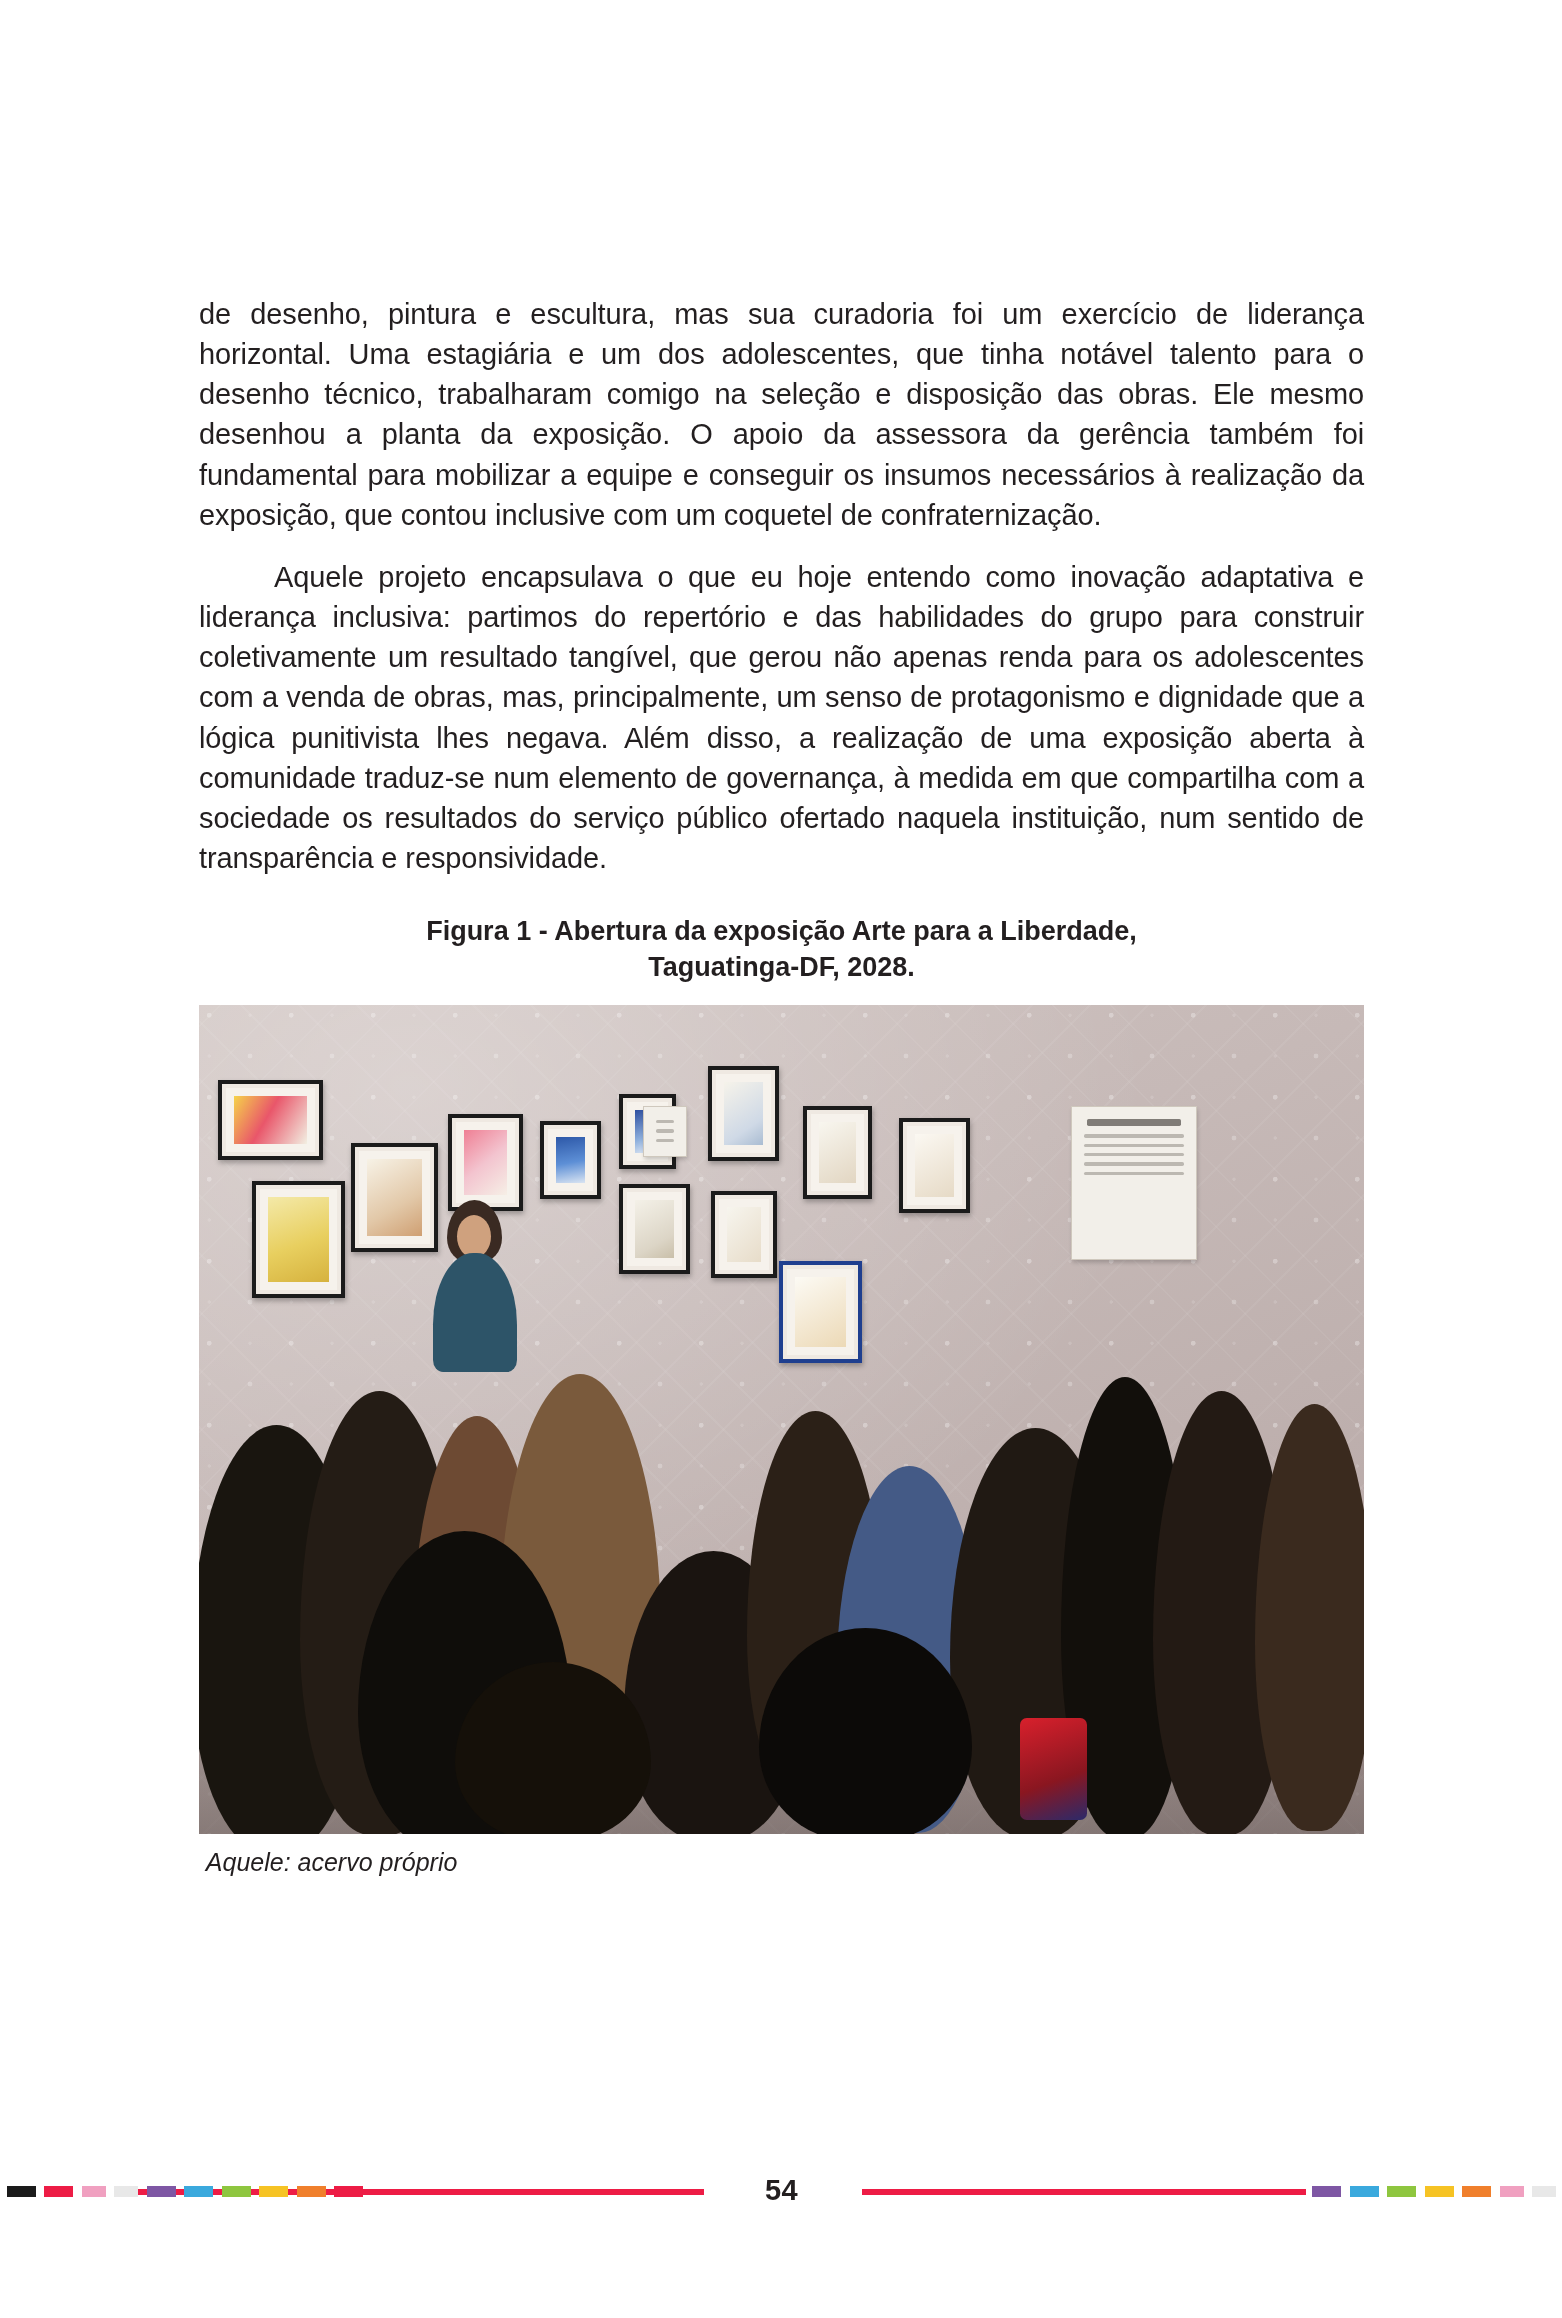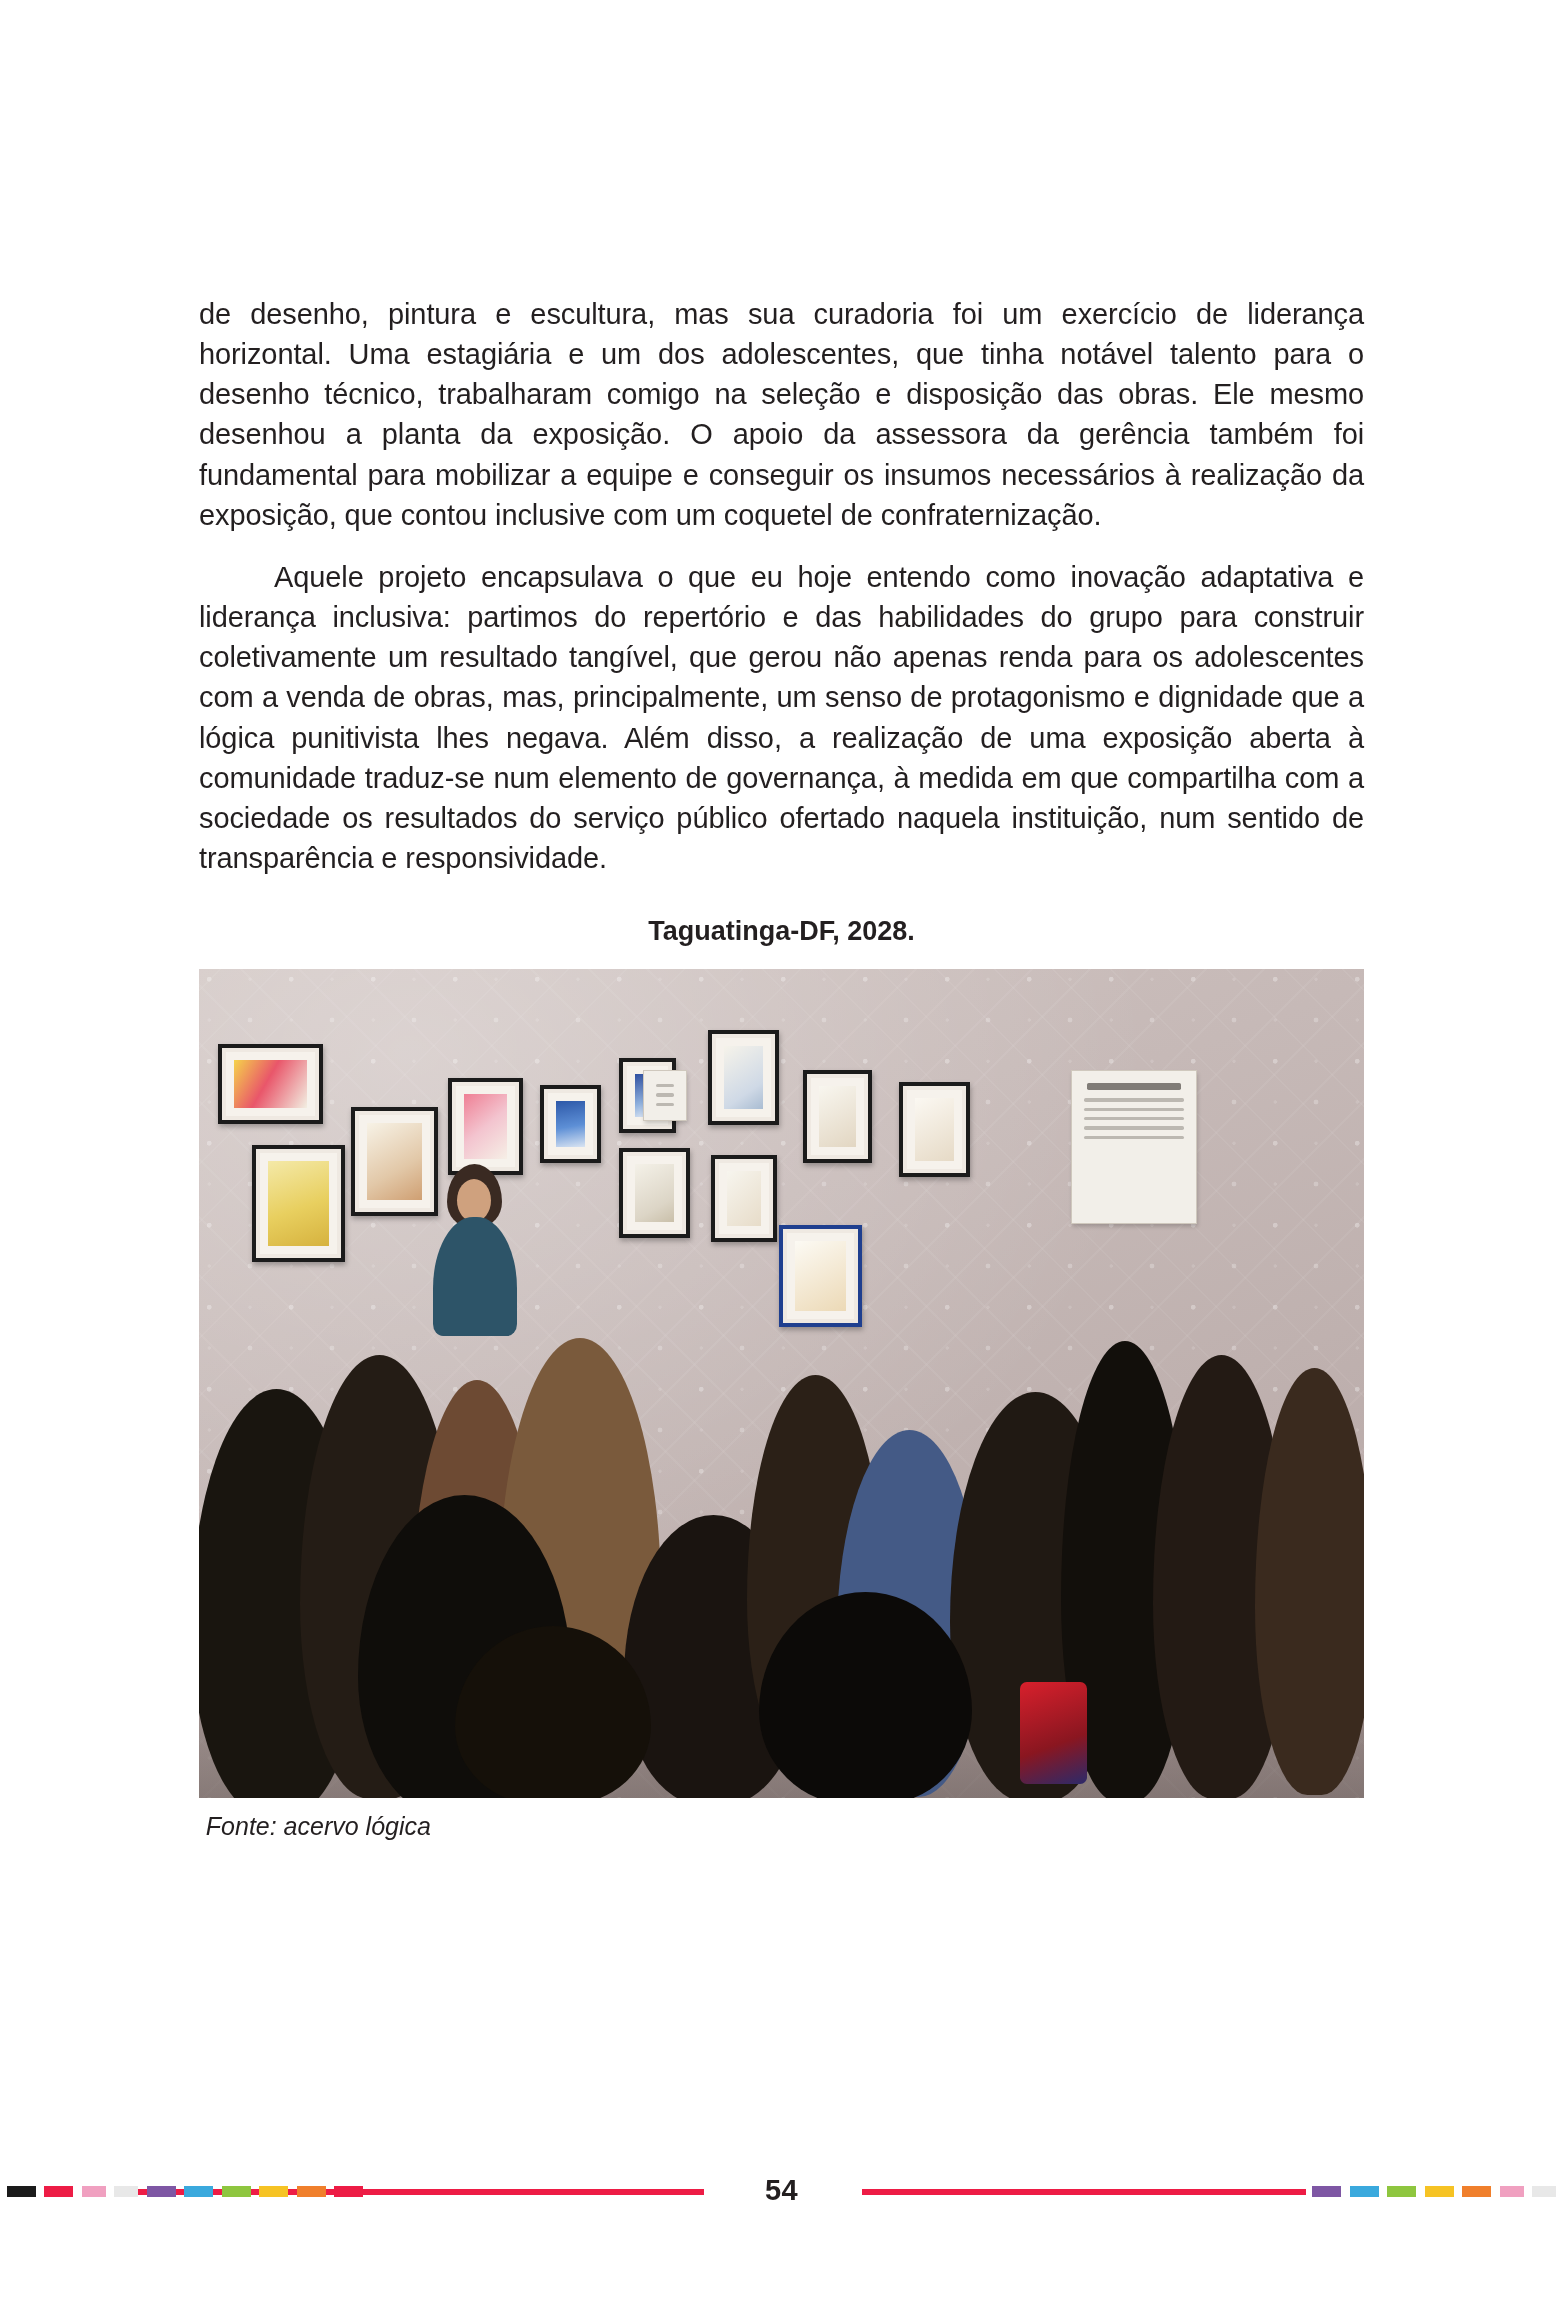--- a/index.html
+++ b/index.html
@@ -198,20 +198,21 @@
 
 <div class="page">
 
   <div class="content">
 
     <p class="body-text">de desenho, pintura e escultura, mas sua curadoria foi um exercício de liderança horizontal. Uma estagiária e um dos adolescentes, que tinha notável talento para o desenho técnico, trabalharam comigo na seleção e disposição das obras. Ele mesmo desenhou a planta da exposição. O apoio da assessora da gerência também foi fundamental para mobilizar a equipe e conseguir os insumos necessários à realização da exposição, que contou inclusive com um coquetel de confraternização.</p>
 
     <p class="body-text indented">Aquele projeto encapsulava o que eu hoje entendo como inovação adaptativa e liderança inclusiva: partimos do repertório e das habilidades do grupo para construir coletivamente um resultado tangível, que gerou não apenas renda para os adolescentes com a venda de obras, mas, principalmente, um senso de protagonismo e dignidade que a lógica punitivista lhes negava. Além disso, a realização de uma exposição aberta à comunidade traduz-se num elemento de governança, à medida em que compartilha com a sociedade os resultados do serviço público ofertado naquela instituição, num sentido de transparência e responsividade.</p>
 
     <div class="figure-caption">
+      <div>Figura 1 - Abertura da exposição Arte para a Liberdade,</div>
       <div>Taguatinga-DF, 2028.</div>
     </div>
 
     <div class="figure-wrap">
       <div class="photo">
         <div class="wall"></div>
         <div class="damask"></div>
         <div class="damask2"></div>
 
         <div class="art" style="left:19px; top:75px; width:97px; height:72px;">
@@ -295,21 +296,21 @@
         <div class="person" style="left:638px; top:461px; width:145px; height:367px; background:#445a86;"></div>
         <div class="person" style="left:751px; top:423px; width:171px; height:410px; background:#201913;"></div>
         <div class="person" style="left:862px; top:372px; width:128px; height:461px; background:#120f0b;"></div>
         <div class="person" style="left:954px; top:386px; width:137px; height:444px; background:#231a14;"></div>
         <div class="person" style="left:1056px; top:399px; width:119px; height:427px; background:#3a2a1e;"></div>
         <div class="person" style="left:560px; top:623px; width:213px; height:213px; background:#0c0a08;"></div>
         <div class="person" style="left:256px; top:657px; width:196px; height:179px; background:#151009;"></div>
         <div style="position:absolute; left:821px; top:713px; width:67px; height:102px; background:linear-gradient(160deg,#d8202c 0%,#8a1620 60%,#2c2a6a 100%); border-radius:6.8px;"></div>
       </div>
 
-      <div class="fonte">Fonte: acervo lógica</div>
+      <div class="fonte">Aquele: acervo próprio</div>
     </div>
   </div>
 
   <div class="footer">
     <div class="rule left"></div>
     <div class="rule right"></div>
     <div class="page-number">54</div>
 
     <div class="dash-row far-left">
       <div class="dash" style="background:#1b1b1b;"></div>

